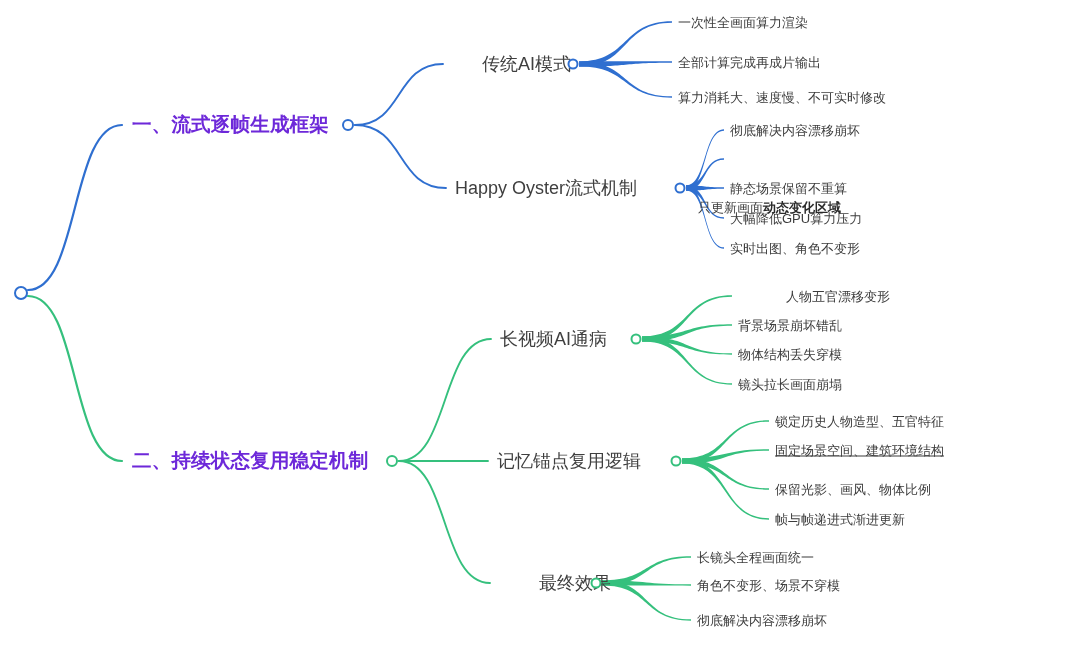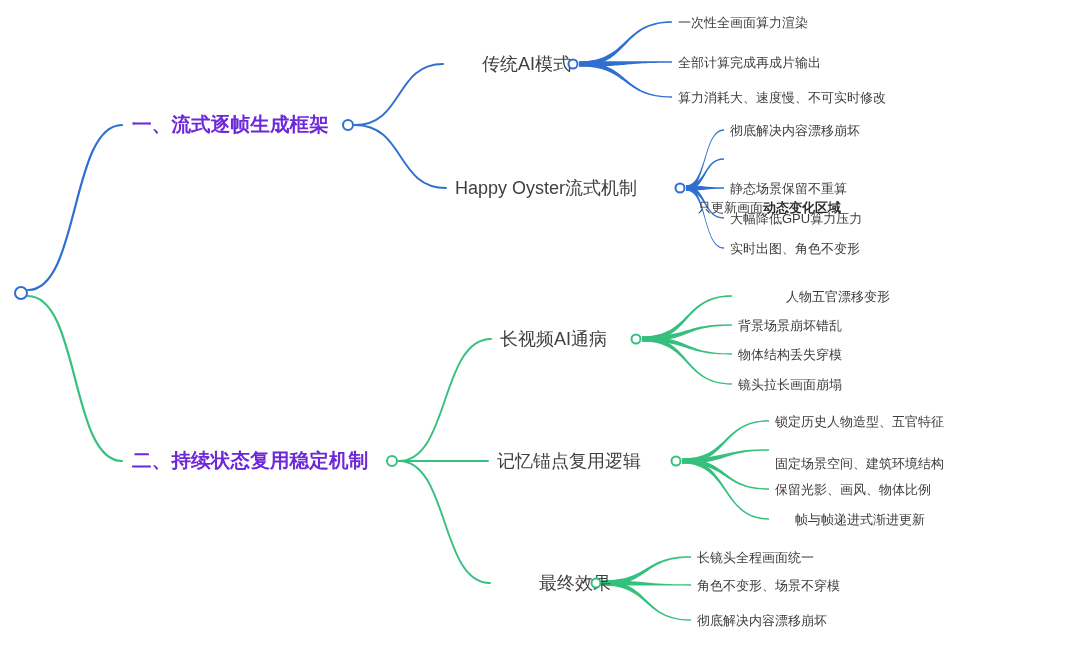--- a/index.html
+++ b/index.html
@@ -109,23 +109,23 @@
       <div class="dot" style="left: 392px; top: 461px; width: 12px; height: 12px; border: 2px solid rgb(53, 192, 125);"></div>
       <div class="node-label lvl2" style="left: 500px; top: 339px;">长视频AI通病</div>
       <div class="dot" style="left: 636px; top: 339px; width: 11px; height: 11px; border: 2px solid rgb(53, 192, 125);"></div>
       <div class="node-label lvl3" style="left: 738px; top: 296px; margin-left: 48px;">人物五官漂移变形</div>
       <div class="node-label lvl3" style="left: 738px; top: 325px;">背景场景崩坏错乱</div>
       <div class="node-label lvl3" style="left: 738px; top: 354px;">物体结构丢失穿模</div>
       <div class="node-label lvl3" style="left: 738px; top: 384px;">镜头拉长画面崩塌</div>
       <div class="node-label lvl2" style="left: 497px; top: 461px;">记忆锚点复用逻辑</div>
       <div class="dot" style="left: 676px; top: 461px; width: 11px; height: 11px; border: 2px solid rgb(53, 192, 125);"></div>
       <div class="node-label lvl3" style="left: 775px; top: 421px;">锁定历史人物造型、五官特征</div>
-      <div class="node-label lvl3" style="left: 775px; top: 463px;">固定场景空间、建筑环境结构</div>
+      <div class="node-label lvl3" style="left: 775px; top: 450px; text-decoration: underline;">固定场景空间、建筑环境结构</div>
       <div class="node-label lvl3" style="left: 775px; top: 489px;">保留光影、画风、物体比例</div>
-      <div class="node-label lvl3" style="left: 775px; top: 519px; margin-left: 20px;">帧与帧递进式渐进更新</div>
+      <div class="node-label lvl3" style="left: 775px; top: 519px;">帧与帧递进式渐进更新</div>
       <div class="node-label lvl2" style="left: 499px; top: 583px; margin-left: 40px;">最终效果</div>
       <div class="dot" style="left: 596px; top: 583px; width: 11px; height: 11px; border: 2px solid rgb(53, 192, 125);"></div>
       <div class="node-label lvl3" style="left: 697px; top: 557px;">长镜头全程画面统一</div>
       <div class="node-label lvl3" style="left: 697px; top: 585px;">角色不变形、场景不穿模</div>
       <div class="node-label lvl3" style="left: 697px; top: 620px;">彻底解决内容漂移崩坏</div>
       <div class="dot" style="left: 21px; top: 293px; width: 14px; height: 14px; border: 2px solid rgb(47, 111, 208);"></div>
     </div>
 </div>
 
 </body></html>

